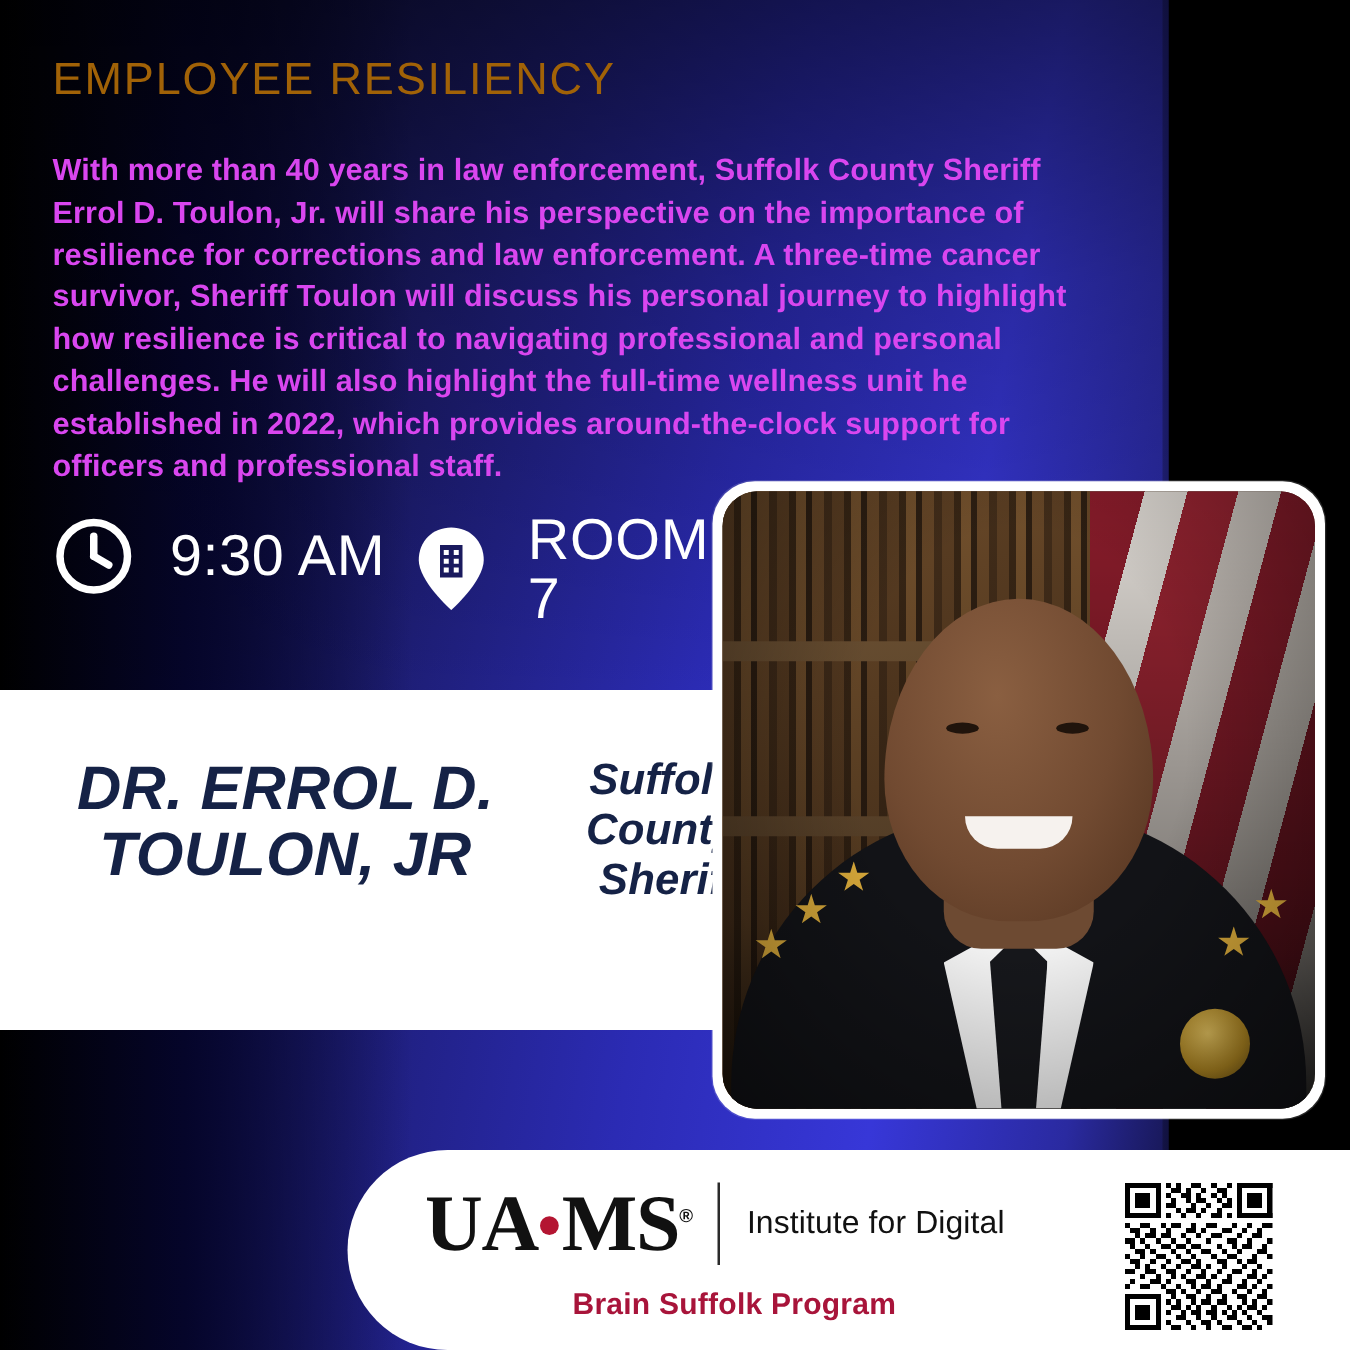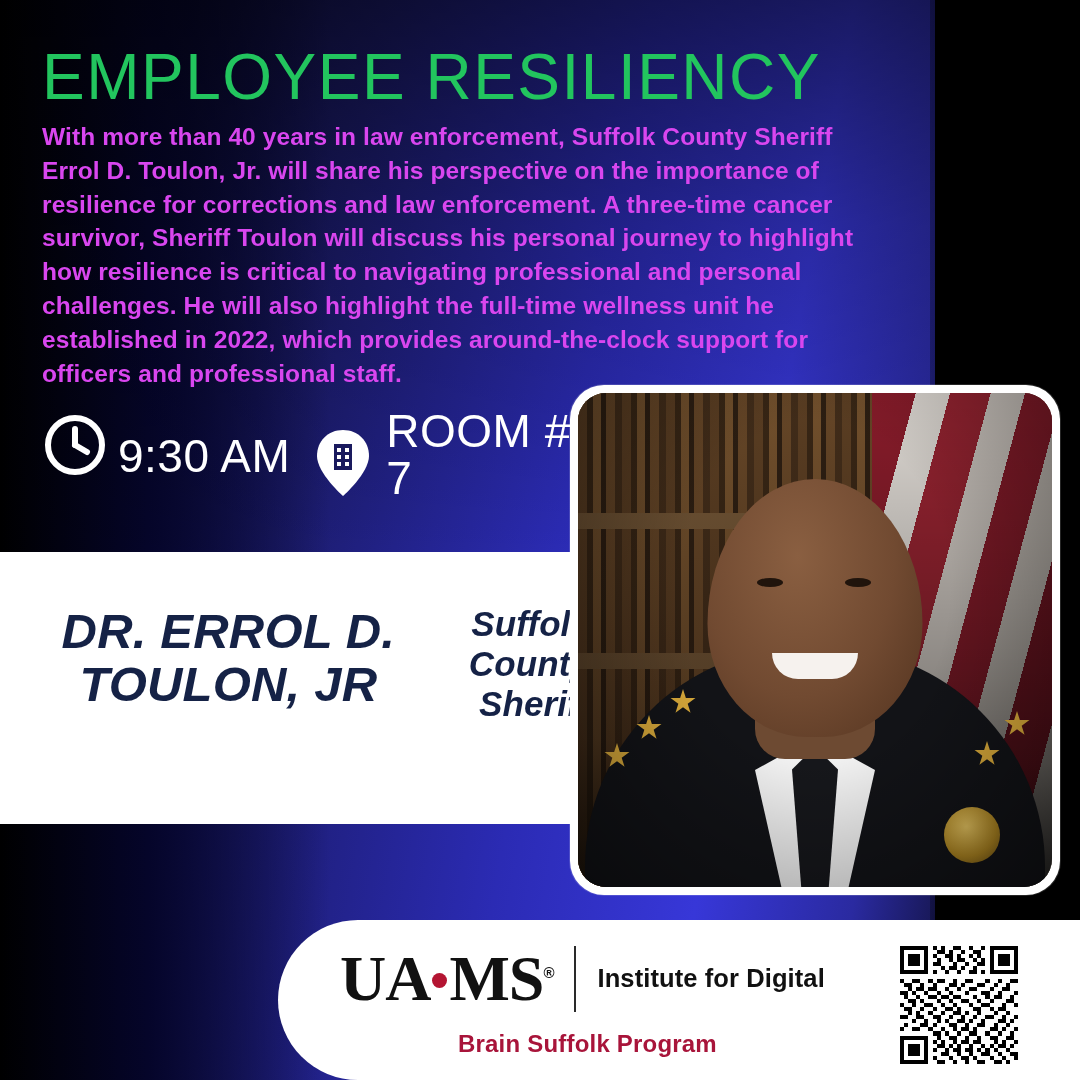--- a/index.html
+++ b/index.html
@@ -39,22 +39,22 @@
     position: absolute;
     left: 0; top: 0; width: 1080px; height: 560px;
     background: linear-gradient(180deg, rgba(0,0,0,0.55) 0%, rgba(0,0,0,0.25) 40%, rgba(0,0,0,0) 100%);
     pointer-events: none;
   }
 
   
   .headline {
     position: absolute;
     left: 42px; top: 44px;
-    color: #22c55e;
-    font-size: 64px;
+    color: #a16207;
+    font-size: 36px;
     letter-spacing: 1.5px;
     font-weight: 300;
     line-height: 1.05;
     white-space: nowrap;
   }
   .body-copy {
     position: absolute;
     left: 42px; top: 120px;
     width: 845px;
     color: #d946ef;
@@ -65,21 +65,21 @@
   }
 
   
   .meta-row {
     position: absolute;
     left: 44px; top: 408px;
     display: flex;
     align-items: flex-start;
     gap: 22px;
   }
-  .meta-item { display: flex; align-items: flex-end; gap: 12px; }
+  .meta-item { display: flex; align-items: center; gap: 30px; }
   .meta-icon { flex: none; margin-top: 6px; }
   .meta-text {
     color: #ffffff;
     font-size: 46px;
     font-weight: 300;
     line-height: 1.02;
     letter-spacing: 0.5px;
     max-width: 190px;
   }
 
@@ -284,21 +284,21 @@
     font-family: "Liberation Sans", sans-serif;
   }
   .logo-divider {
     width: 2px; height: 66px;
     background: #2a2a2a;
     margin: 0 22px 0 20px;
   }
   .inst-text {
     color: #111111;
     font-size: 25.5px;
-    font-weight: 700;
+    font-weight: 400;
     line-height: 1.22;
     letter-spacing: 0.1px;
   }
   .program-text {
     position: absolute;
     left: 180px; bottom: 22px;
     color: #a8143a;
     font-size: 24px;
     font-weight: 700;
     letter-spacing: 0.2px;

